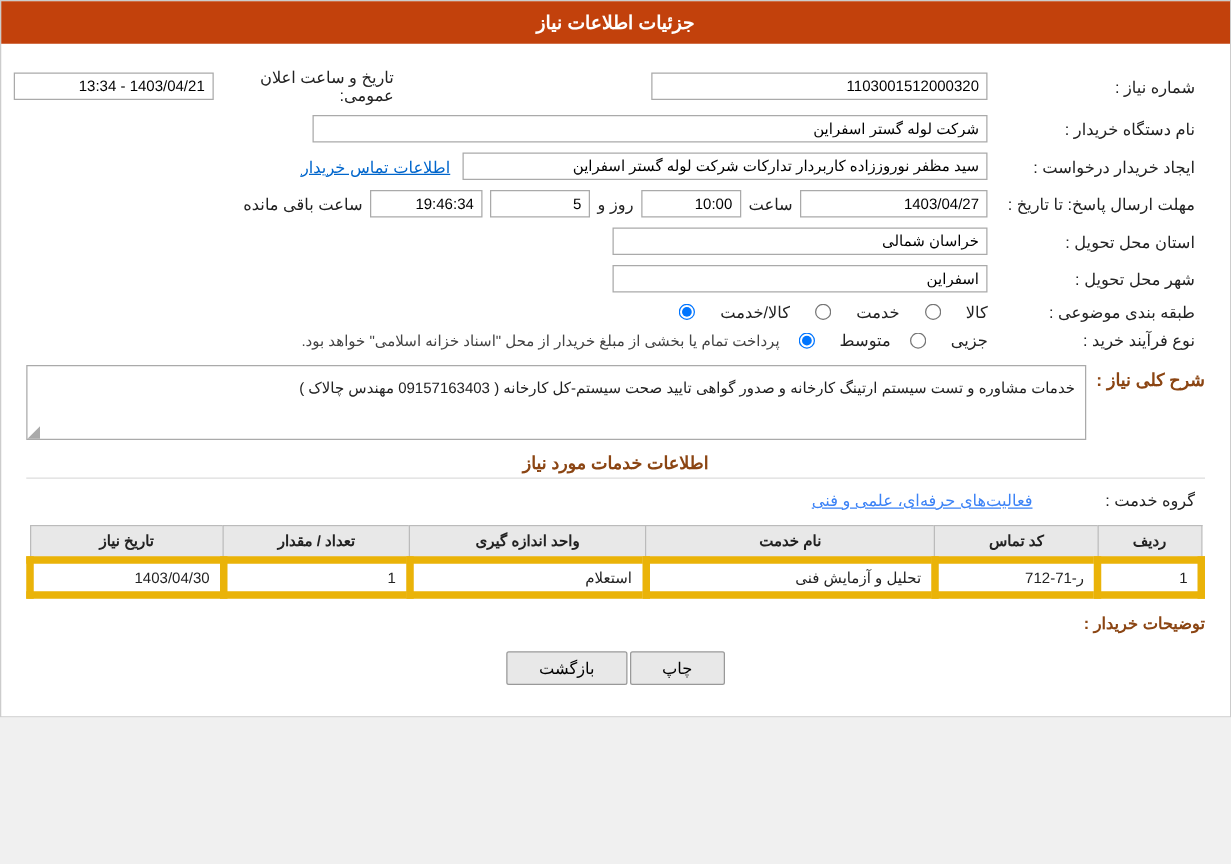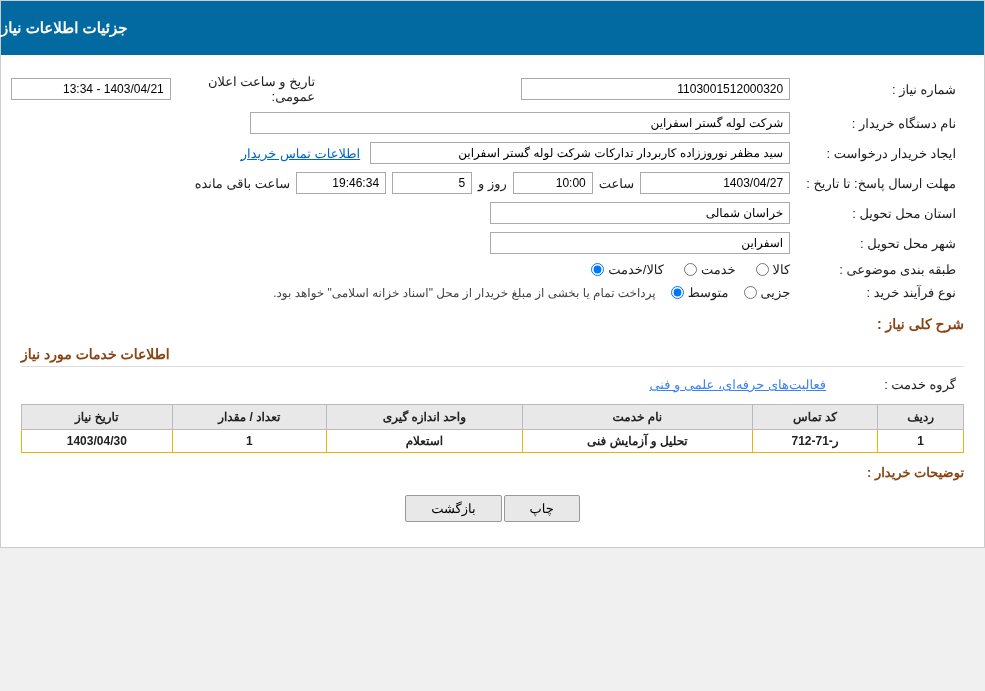--- a/index.html
+++ b/index.html
@@ -10,24 +10,24 @@
       font-size: 13px;
       color: #222;
     }
     .page-container {
       max-width: 985px;
       margin: 0 auto;
       background: #fff;
       border: 1px solid #ccc;
     }
     .header-bar {
-      background: #0369a1;
+      background: #c2410c;
       color: #fff;
-      text-align: left;
-      padding: 18px 0;
+      text-align: center;
+      padding: 8px 0;
       font-size: 15px;
       font-weight: bold;
     }
     .content-area {
       padding: 15px 20px;
     }
     .info-table {
       width: 100%;
       border-collapse: collapse;
       margin-bottom: 8px;
@@ -60,28 +60,28 @@
     .link-text { color: #0066cc; text-decoration: underline; cursor: pointer; }
     .radio-group {
       display: flex;
       gap: 20px;
       align-items: center;
       direction: rtl;
     }
     .radio-item {
       display: flex;
       align-items: center;
-      gap: 4px;
+      gap: 20px;
     }
     .section-title {
       color: #8B4513;
       font-weight: bold;
       font-size: 14px;
       margin: 10px 0 6px 0;
-      text-align: left;
+      text-align: center;
       border-bottom: 1px solid #ddd;
       padding-bottom: 4px;
     }
     .description-box {
       border: 1px solid #aaa;
       background: #fff;
       padding: 8px;
       min-height: 60px;
       width: 100%;
       text-align: right;
@@ -107,25 +107,24 @@
       margin: 8px 0;
     }
     .services-table th {
       background: #e8e8e8;
       border: 1px solid #bbb;
       padding: 5px 8px;
       text-align: center;
       font-size: 12px;
     }
     .services-table td {
-      border: 1px solid #eab308;
+      border: 6px solid #eab308;
       padding: 4px 8px;
-      text-align: center;
-      font-size: 12px;
-      font-weight: bold;
+      text-align: right;
+      font-size: 12px;
     }
     .services-table tr:nth-child(even) { background: #f9f9f9; }
     .blue-link { color: #3b82f6; text-decoration: underline; cursor: pointer; }
     .note-box {
       border: 1px solid #aaa;
       background: #fff;
       padding: 8px;
       min-height: 80px;
       width: 100%;
       text-align: right;
@@ -278,20 +277,24 @@
             </div>
             <span style="color:#444; font-size:12px;">پرداخت تمام یا بخشی از مبلغ خریدار از محل "اسناد خزانه اسلامی" خواهد بود.</span>
           </div>
         </td>
       </tr>
     </tbody>
       </table>
 
     <div style="display:flex; align-items:flex-start; gap:8px; margin-bottom:8px;">
       <span class="section-title" style="border:none; margin:0; white-space:nowrap; padding-top:4px;">شرح کلی نیاز :</span>
+      <div class="description-box">
+        <span>خدمات مشاوره و تست سیستم ارتینگ کارخانه و صدور گواهی تایید صحت سیستم-کل کارخانه (
+09157163403 مهندس چالاک )</span>
+      </div>
     </div>
 
     <div class="section-title">اطلاعات خدمات مورد نیاز</div>
 
     <table class="info-table" style="margin-bottom:6px;">
       <tbody>
           <tr>
         <td class="label-cell">گروه خدمت :</td>
         <td class="value-cell">
           <a class="blue-link">فعالیت‌های حرفه‌ای، علمی و فنی</a>

